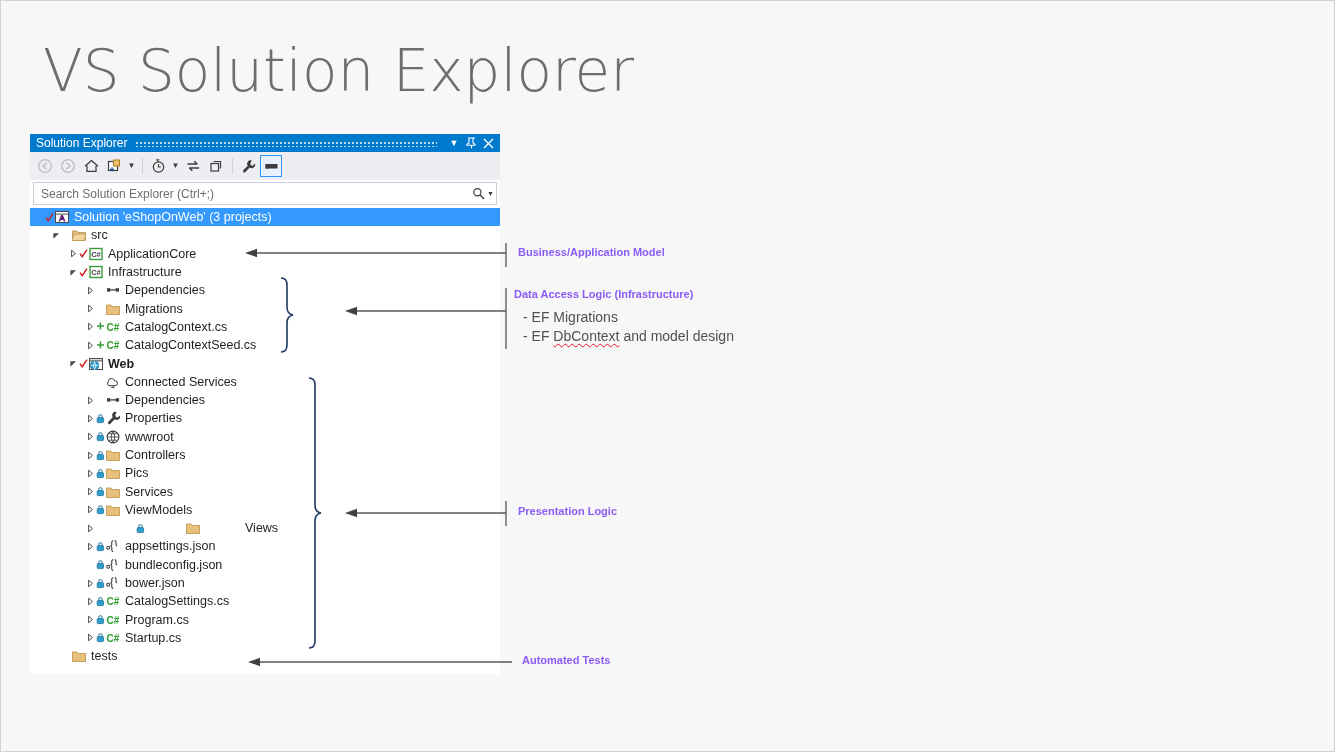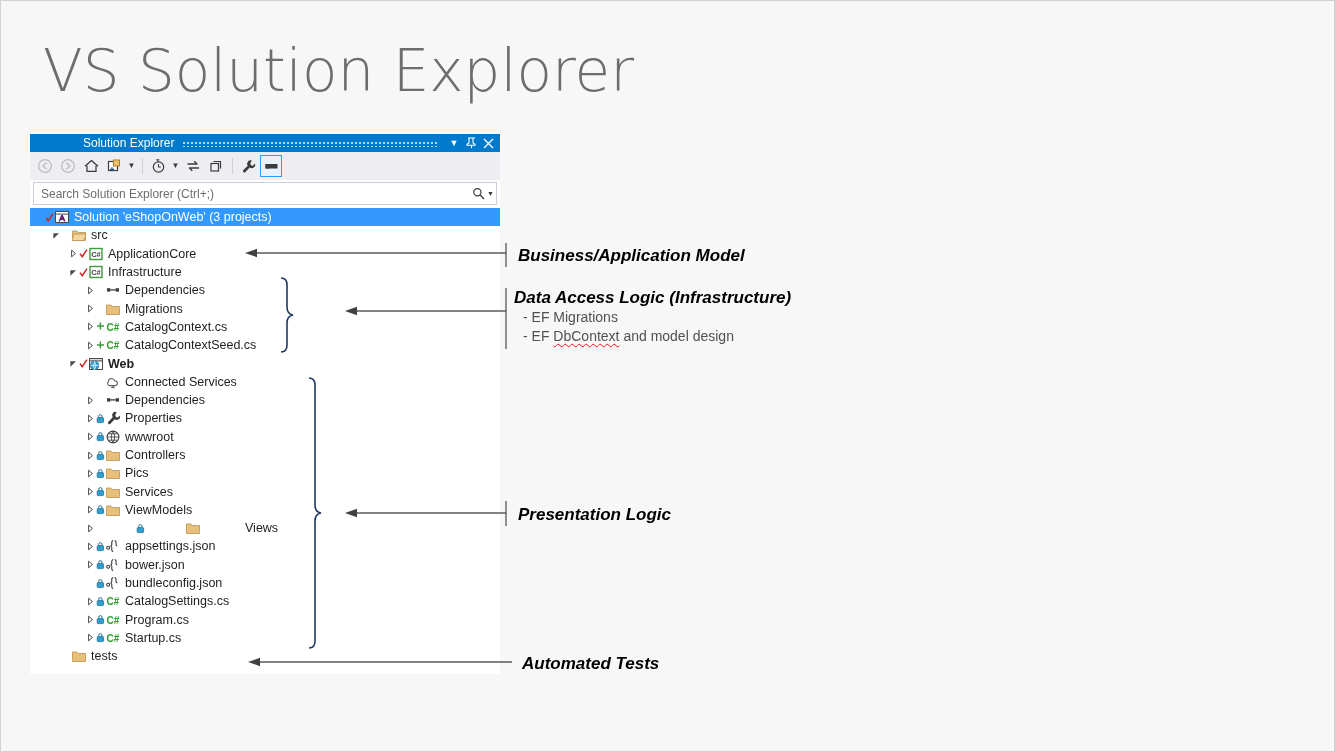--- a/index.html
+++ b/index.html
@@ -31,21 +31,21 @@
     position:absolute;left:29px;top:133px;width:470px;height:540px;
     background:#ffffff;
     overflow:hidden;
   }
   .se-titlebar{
     height:18px;background:#007acc;color:#ffffff;
     display:flex;align-items:center;
     font-size:12px;padding:0 4px 0 6px;
     position:relative;
   }
-  .se-titlebar .title-text{white-space:nowrap;margin-left:47px;}
+  .se-titlebar .title-text{white-space:nowrap;}
   .se-titlebar .dots{
     flex:1;height:7px;margin:0 8px;
     background-image:radial-gradient(circle, rgba(255,255,255,.85) 0.8px, transparent 1px);
     background-size:4px 4px;
     background-position:0 1px;
     opacity:.85;
   }
   .se-titlebar .tb-btn{
     width:16px;height:16px;display:flex;align-items:center;justify-content:center;
     font-size:12px;color:#fff;cursor:default;margin-left:1px;
@@ -83,21 +83,21 @@
   }
   .row{height:18.3px;display:flex;align-items:center;white-space:nowrap;}
   .row.sel{background:#3399ff;color:#ffffff;}
   .row .lbl{padding-left:4px;}
   .row .lbl.bold{font-weight:bold;}
   .exp{width:11px;height:11px;display:flex;align-items:center;justify-content:center;flex:0 0 auto;}
   .ico{width:16px;height:16px;display:flex;align-items:center;justify-content:center;flex:0 0 auto;}
   .sc{width:9px;display:flex;align-items:center;justify-content:center;flex:0 0 auto;font-size:11px;}
   
   .ann-head{
-    position:absolute;font-weight:bold;font-size:17px;color:#000000;white-space:nowrap;font-style:italic;
+    position:absolute;font-weight:bold;font-size:11px;color:#8b5cf6;white-space:nowrap;
   }
   .ann-sub{
     position:absolute;font-size:14px;color:#515151;white-space:nowrap;
   }
   .squiggle{
     text-decoration:underline;
     text-decoration-style:wavy;
     text-decoration-color:#e81123;
     text-decoration-thickness:1px;
     text-underline-offset:2px;
@@ -533,56 +533,56 @@
           <span class="ico">
             <svg width="16" height="16" viewBox="0 0 16 16">
               <path d="M8.2 2.6 c-1.9 0 -1.4 2.6 -1.4 4 c0 1.1 -1.2 1.4 -1.2 1.4 s1.2 .3 1.2 1.4 c0 1.4 -.5 4 1.4 4" fill="none" stroke="#3c3c3c" stroke-width="1.1"></path>
               <path d="M11.2 2.6 c1.9 0 1.4 2.6 1.4 4 c0 1.1 1.2 1.4 1.2 1.4" fill="none" stroke="#3c3c3c" stroke-width="1.1" transform="translate(-1.6,0)"></path>
               <circle cx="3.2" cy="9.7" r="1.5" fill="none" stroke="#3c3c3c" stroke-width="1.1"></circle>
             </svg>
           </span>
           <span class="lbl">appsettings.json</span>
         </div>
         <div class="row" style="padding-left: 55px;">
-          <span class="exp">
-            <svg width="9" height="9" viewBox="0 0 9 9">
-              <path d="M2.6 1.2 L6.4 4.5 L2.6 7.8 z" fill="none" stroke="#4a4a4a" stroke-width="1"></path>
-            </svg>
-          </span>
+          <span class="exp"></span>
           <span class="sc">
             <svg width="9" height="11" viewBox="0 0 9 11">
               <rect x="1.2" y="4.6" width="6.4" height="5" rx="1" fill="#2f9fd0" stroke="#1c6f96" stroke-width=".8"></rect>
               <path d="M2.8 4.6 v-1.4 a1.6 1.6 0 0 1 3.2 0 v1.4" fill="none" stroke="#1c6f96" stroke-width="1"></path>
             </svg>
           </span>
           <span class="ico">
             <svg width="16" height="16" viewBox="0 0 16 16">
               <path d="M8.2 2.6 c-1.9 0 -1.4 2.6 -1.4 4 c0 1.1 -1.2 1.4 -1.2 1.4 s1.2 .3 1.2 1.4 c0 1.4 -.5 4 1.4 4" fill="none" stroke="#3c3c3c" stroke-width="1.1"></path>
               <path d="M11.2 2.6 c1.9 0 1.4 2.6 1.4 4 c0 1.1 1.2 1.4 1.2 1.4" fill="none" stroke="#3c3c3c" stroke-width="1.1" transform="translate(-1.6,0)"></path>
               <circle cx="3.2" cy="9.7" r="1.5" fill="none" stroke="#3c3c3c" stroke-width="1.1"></circle>
             </svg>
           </span>
-          <span class="lbl">bower.json</span>
-        </div>
-        <div class="row" style="padding-left: 55px;">
-          <span class="exp"></span>
+          <span class="lbl">bundleconfig.json</span>
+        </div>
+        <div class="row" style="padding-left: 55px;">
+          <span class="exp">
+            <svg width="9" height="9" viewBox="0 0 9 9">
+              <path d="M2.6 1.2 L6.4 4.5 L2.6 7.8 z" fill="none" stroke="#4a4a4a" stroke-width="1"></path>
+            </svg>
+          </span>
           <span class="sc">
             <svg width="9" height="11" viewBox="0 0 9 11">
               <rect x="1.2" y="4.6" width="6.4" height="5" rx="1" fill="#2f9fd0" stroke="#1c6f96" stroke-width=".8"></rect>
               <path d="M2.8 4.6 v-1.4 a1.6 1.6 0 0 1 3.2 0 v1.4" fill="none" stroke="#1c6f96" stroke-width="1"></path>
             </svg>
           </span>
           <span class="ico">
             <svg width="16" height="16" viewBox="0 0 16 16">
               <path d="M8.2 2.6 c-1.9 0 -1.4 2.6 -1.4 4 c0 1.1 -1.2 1.4 -1.2 1.4 s1.2 .3 1.2 1.4 c0 1.4 -.5 4 1.4 4" fill="none" stroke="#3c3c3c" stroke-width="1.1"></path>
               <path d="M11.2 2.6 c1.9 0 1.4 2.6 1.4 4 c0 1.1 1.2 1.4 1.2 1.4" fill="none" stroke="#3c3c3c" stroke-width="1.1" transform="translate(-1.6,0)"></path>
               <circle cx="3.2" cy="9.7" r="1.5" fill="none" stroke="#3c3c3c" stroke-width="1.1"></circle>
             </svg>
           </span>
-          <span class="lbl">bundleconfig.json</span>
+          <span class="lbl">bower.json</span>
         </div>
         <div class="row" style="padding-left: 55px;">
           <span class="exp">
             <svg width="9" height="9" viewBox="0 0 9 9">
               <path d="M2.6 1.2 L6.4 4.5 L2.6 7.8 z" fill="none" stroke="#4a4a4a" stroke-width="1"></path>
             </svg>
           </span>
           <span class="sc">
             <svg width="9" height="11" viewBox="0 0 9 11">
               <rect x="1.2" y="4.6" width="6.4" height="5" rx="1" fill="#2f9fd0" stroke="#1c6f96" stroke-width=".8"></rect>

